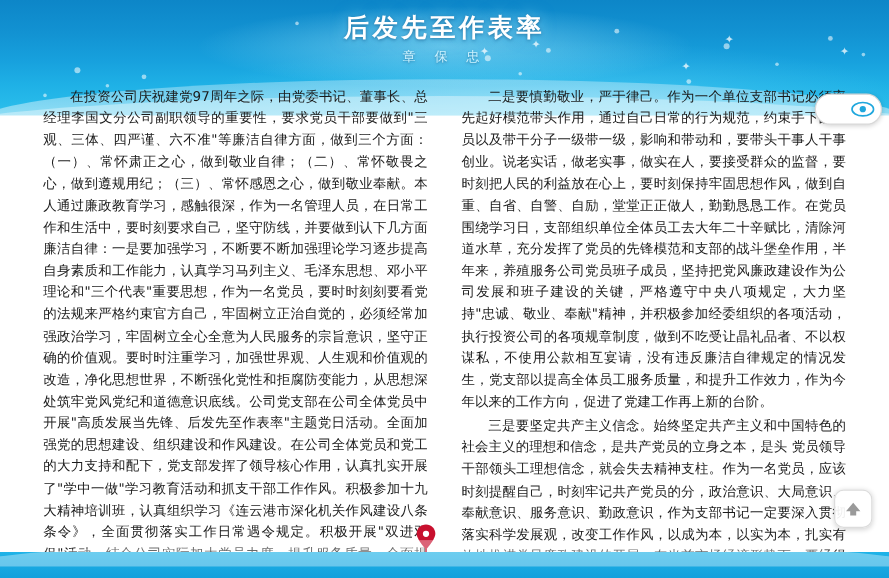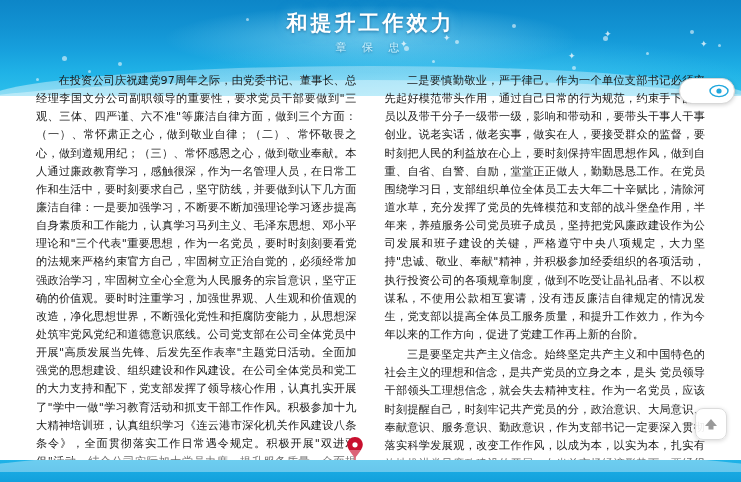--- a/index.html
+++ b/index.html
@@ -208,21 +208,21 @@
     <div class="bubble" style="left:36px;top:78px;width:3px;height:3px;"></div>
     <div class="bubble" style="left:246px;top:18px;width:3px;height:3px;"></div>
     <div class="bubble" style="left:300px;top:76px;width:3px;height:3px;"></div>
 
     <span class="spark" style="left:400px;top:40px;">✦</span>
     <span class="spark" style="left:443px;top:34px;">✦</span>
     <span class="spark" style="left:568px;top:52px;">✦</span>
     <span class="spark" style="left:604px;top:30px;">✦</span>
     <span class="spark" style="left:700px;top:40px;">✦</span>
 
-    <div class="banner-title">和提升工作效力</div>
+    <div class="banner-title">后发先至作表率</div>
     <div class="banner-sub">章 保 忠</div>
 
     <div class="banner-wave"></div>
     <div class="banner-wave2"></div>
   </div>
 
   <div class="content">
     <div class="col">
       <p>在投资公司庆祝建党97周年之际，由党委书记、董事长、总经理李国文分公司副职领导的重要性，要求党员干部要做到"三观、三体、四严谨、六不准"等廉洁自律方面，做到三个方面：（一）、常怀肃正之心，做到敬业自律；（二）、常怀敬畏之心，做到遵规用纪；（三）、常怀感恩之心，做到敬业奉献。本人通过廉政教育学习，感触很深，作为一名管理人员，在日常工作和生活中，要时刻要求自己，坚守防线，并要做到认下几方面廉洁自律：一是要加强学习，不断要不断加强理论学习逐步提高自身素质和工作能力，认真学习马列主义、毛泽东思想、邓小平理论和"三个代表"重要思想，作为一名党员，要时时刻刻要看党的法规来严格约束官方自己，牢固树立正治自觉的，必须经常加强政治学习，牢固树立全心全意为人民服务的宗旨意识，坚守正确的价值观。要时时注重学习，加强世界观、人生观和价值观的改造，净化思想世界，不断强化党性和拒腐防变能力，从思想深处筑牢党风党纪和道德意识底线。公司党支部在公司全体党员中开展"高质发展当先锋、后发先至作表率"主题党日活动。全面加强党的思想建设、组织建设和作风建设。在公司全体党员和党工的大力支持和配下，党支部发挥了领导核心作用，认真扎实开展了"学中一做"学习教育活动和抓支干部工作作风。积极参加十九大精神培训班，认真组织学习《连云港市深化机关作风建设八条条令》，全面贯彻落实工作日常遇令规定。积极开展"双进双促"活动，结合公司实际加大党员力度，提升服务质量，全面提高党风和干部队伍素质，推进各项工作措施的落实，积极参加公司党员干部各类学习教育活动，观看党内专题教育片和警示教育。</p>
     </div>

